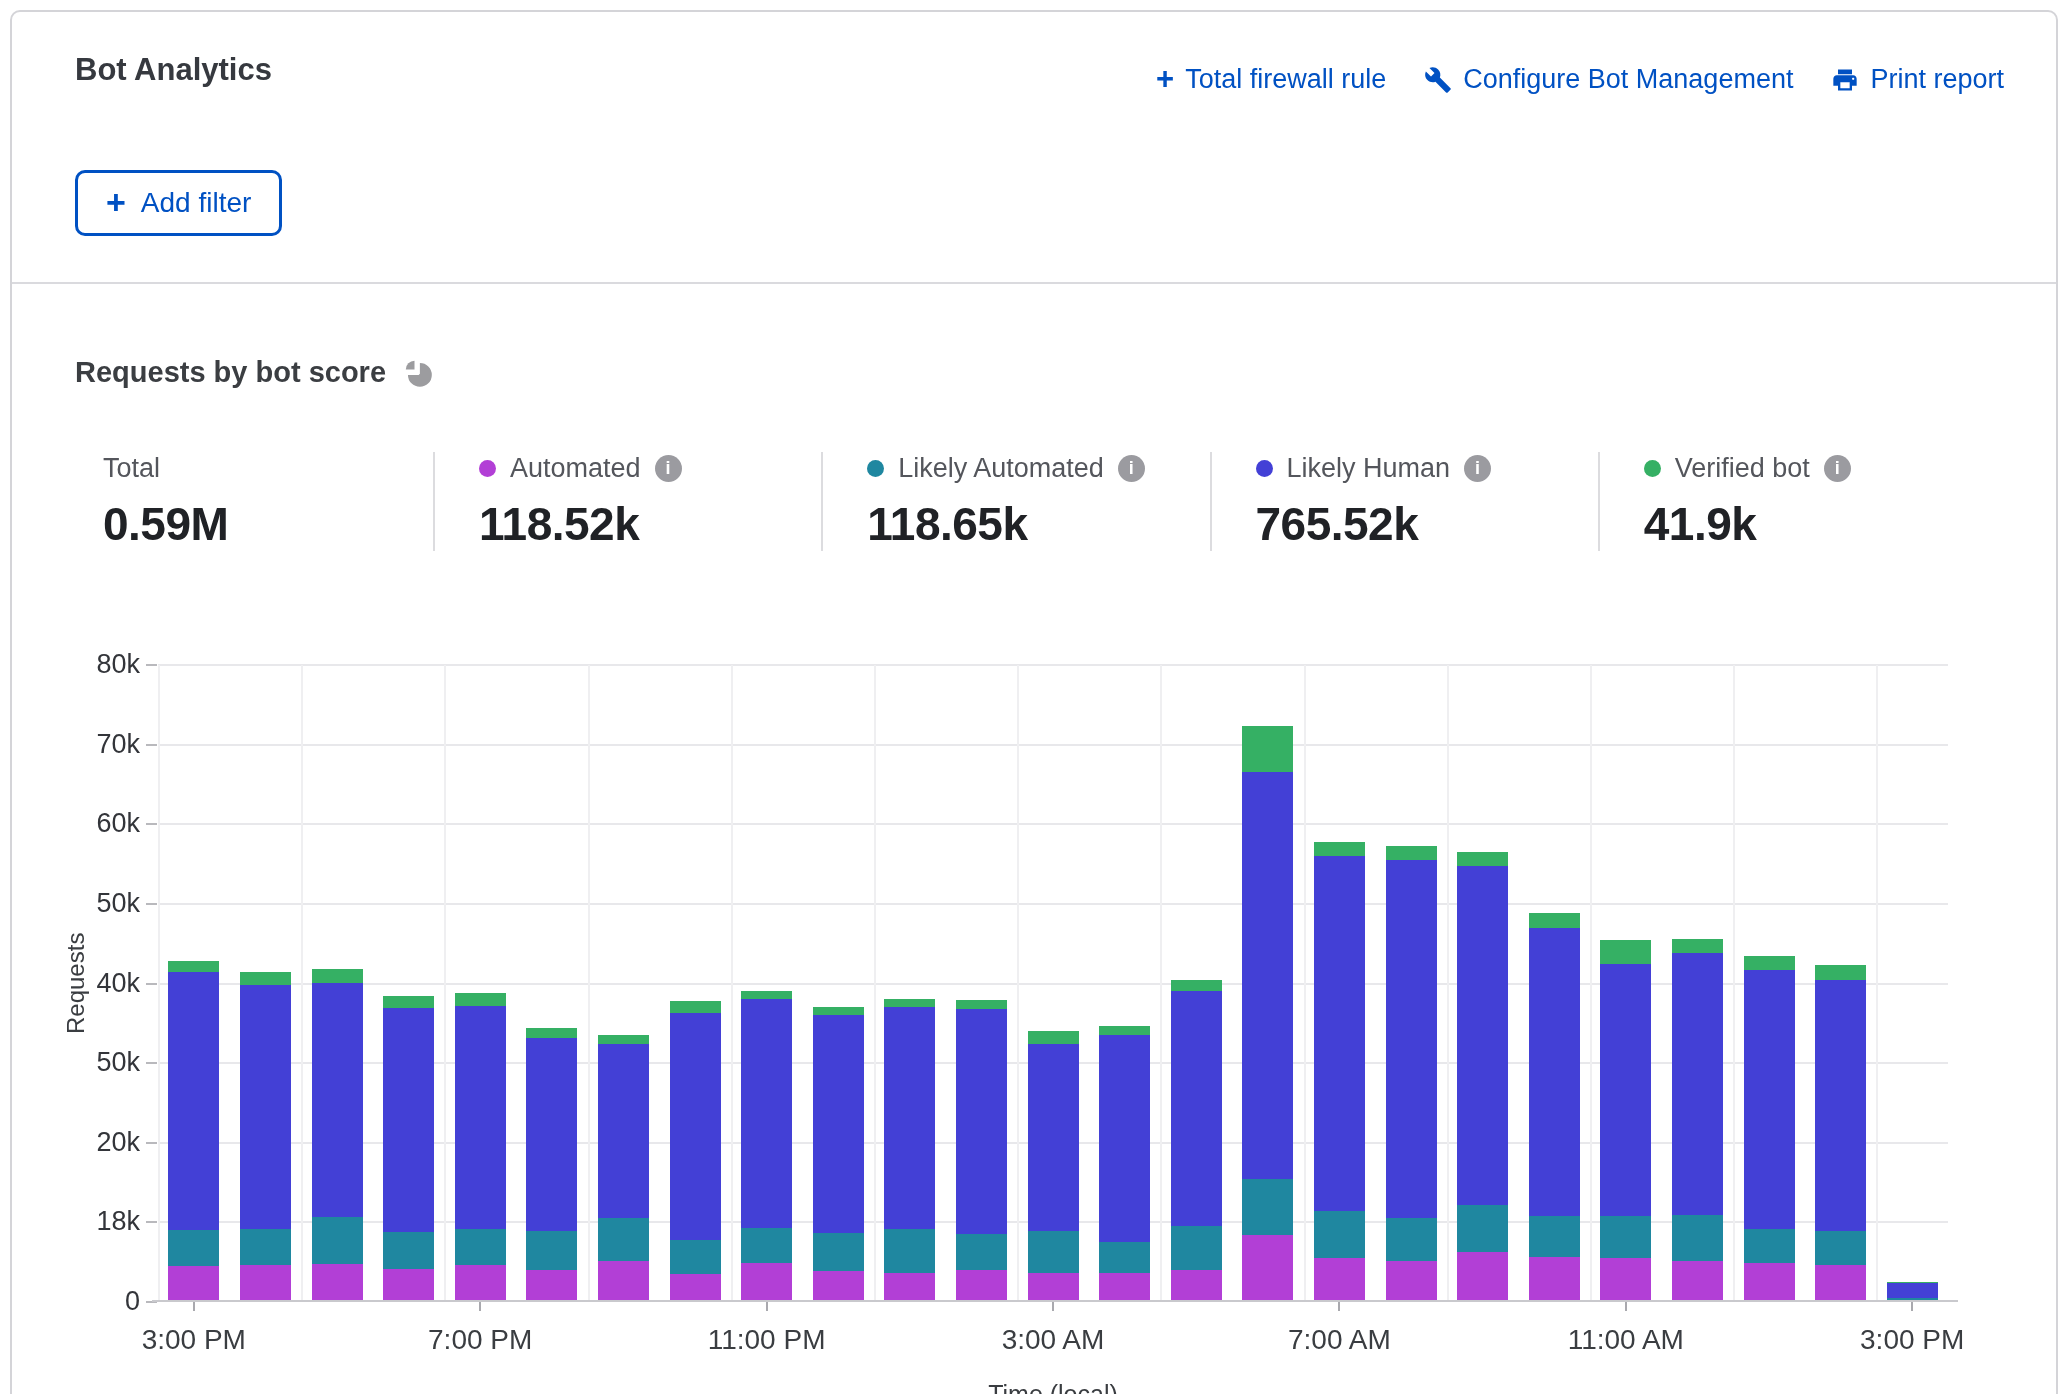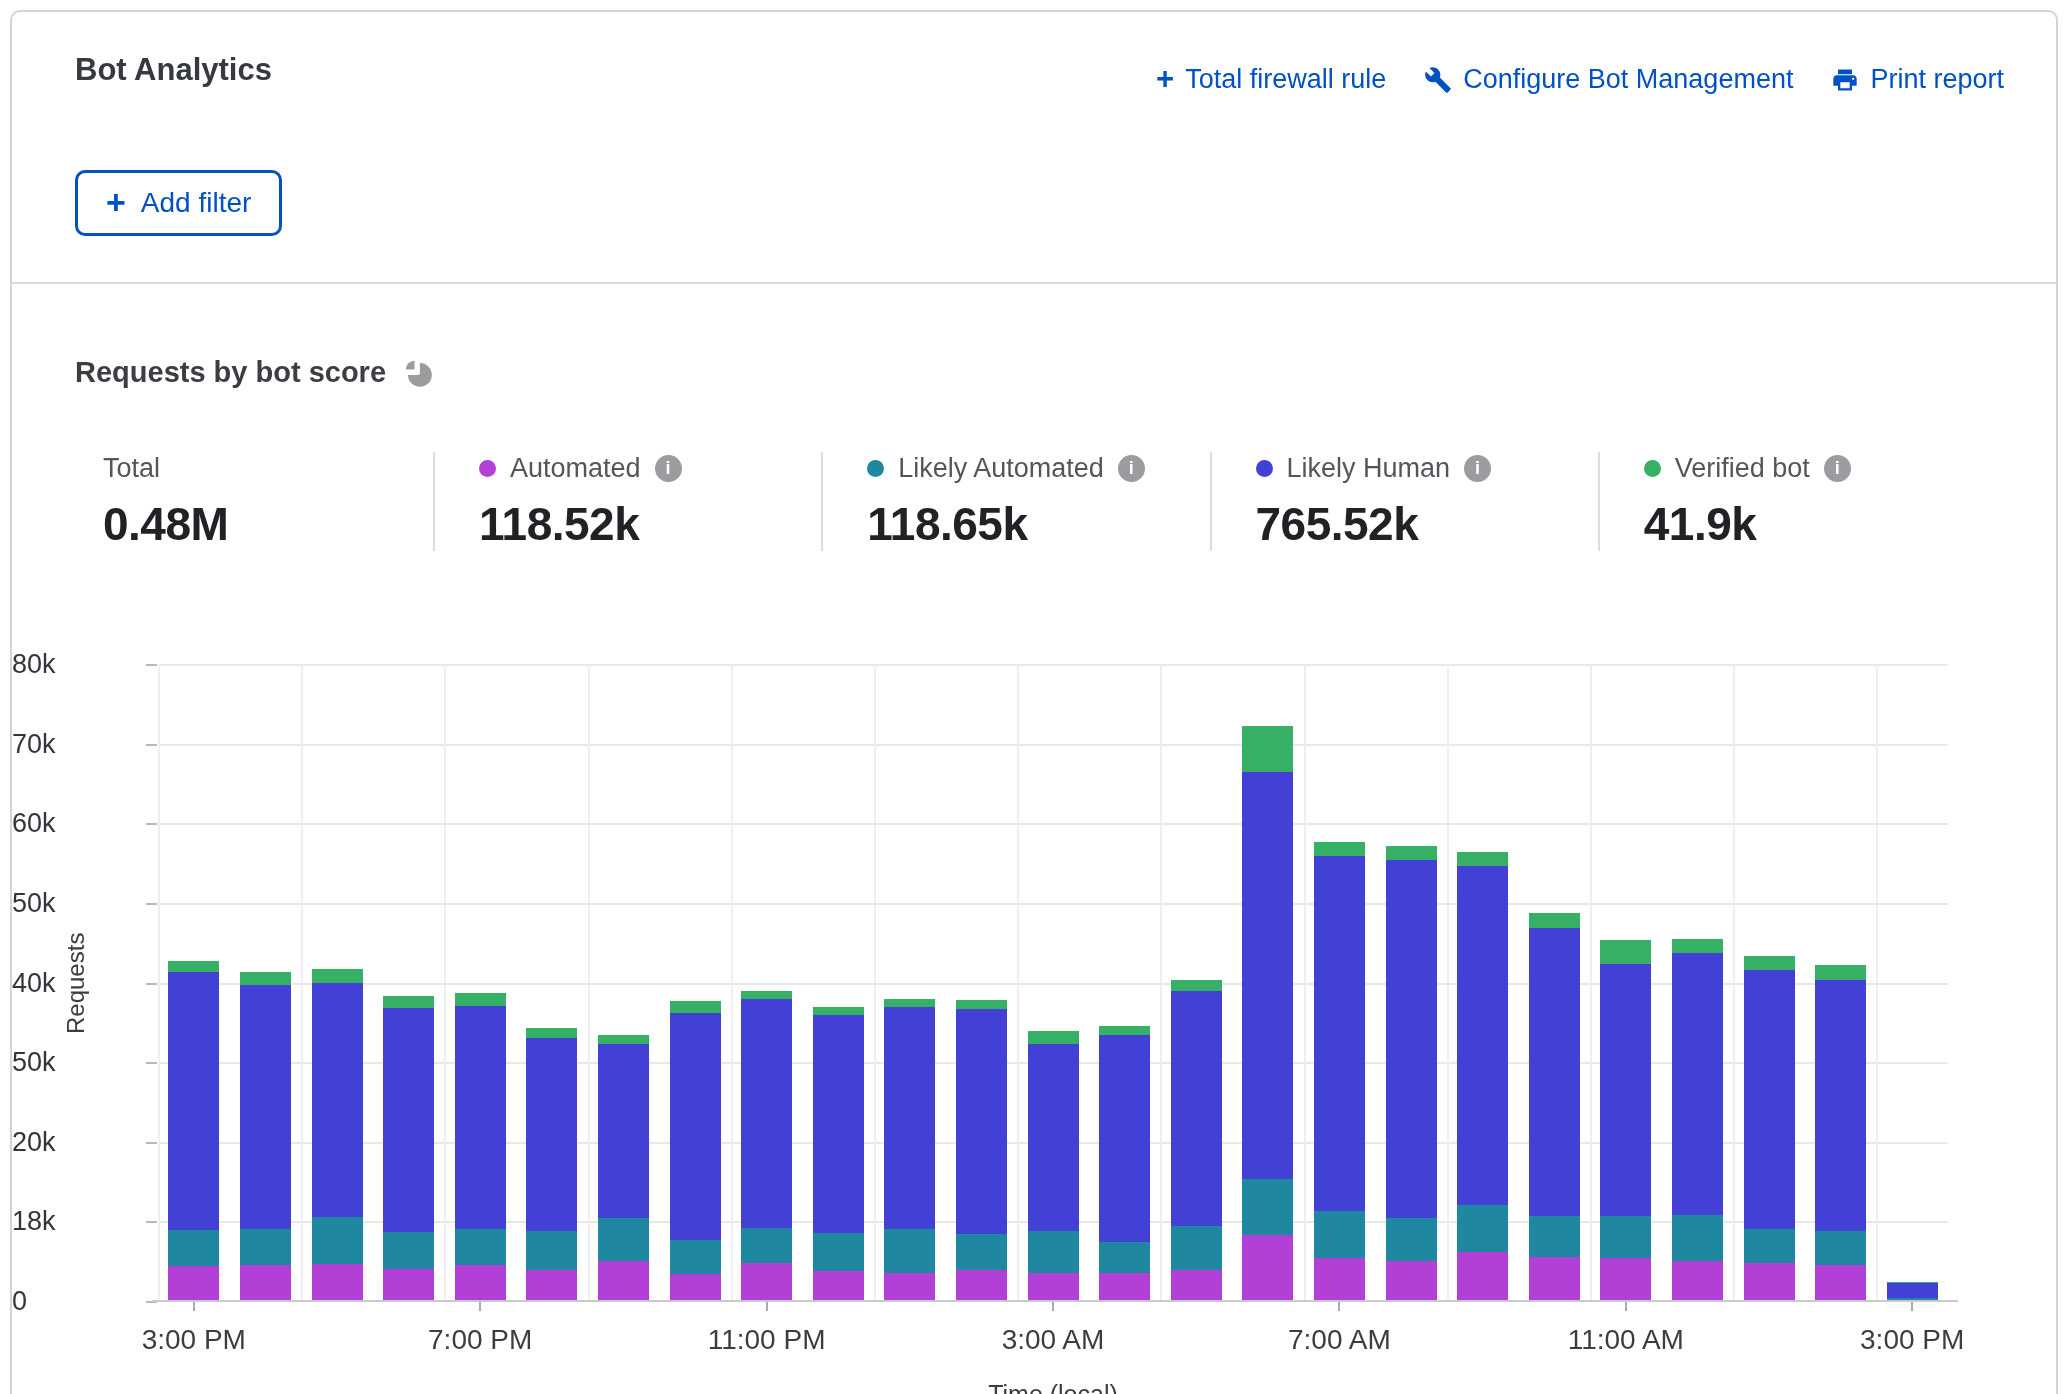--- a/index.html
+++ b/index.html
@@ -41,21 +41,21 @@
   .stat-col:first-child{flex:0 0 330px;border-left:none;padding-left:0;margin-left:28px;}
   .stat-head{display:flex;align-items:center;gap:14px;height:32px;}
   .dot{width:17px;height:17px;border-radius:50%;flex:0 0 auto;}
   .stat-label{font-size:27px;color:#54565c;}
   .info{width:27px;height:27px;border-radius:50%;background:#9b9ba0;color:#fff;font-size:18px;font-weight:700;
         display:flex;align-items:center;justify-content:center;flex:0 0 auto;}
   .stat-value{margin-top:13px;font-size:46px;font-weight:700;color:#202226;letter-spacing:-0.5px;}
   
   .chart{position:absolute;left:0;top:620px;width:2044px;height:880px;}
   .plot{position:absolute;left:146px;top:33px;width:1790px;height:637px;}
-  .ytick{position:absolute;left:0;width:128px;text-align:left;font-size:27px;color:#33353a;}
+  .ytick{position:absolute;left:0;width:128px;text-align:right;font-size:27px;color:#33353a;}
   .ytickmark{position:absolute;width:11px;height:2px;background:#b9b9bd;}
   .hgrid{position:absolute;left:146px;width:1790px;height:2px;background:#e8e8eb;}
   .vgrid{position:absolute;top:33px;height:637px;width:2px;background:#efeff1;}
   .xaxis{position:absolute;left:140px;top:668px;width:1806px;height:2px;background:#c9c9cd;z-index:3;}
   .xtickmark{position:absolute;top:670px;width:2px;height:9px;background:#a9a9ae;z-index:3;}
   .xtick{position:absolute;top:692px;width:200px;text-align:center;font-size:28px;color:#3a3d41;}
   .bar{position:absolute;bottom:0;display:flex;flex-direction:column-reverse;z-index:2;}
   .seg{width:100%;}
   .y-axis-title{
     position:absolute;left:50px;top:33px;height:637px;display:flex;align-items:center;justify-content:center;
@@ -103,21 +103,21 @@
       <path d="M14 13 L14 4 A10 10 0 1 1 4 14 L13 14 Z" transform="translate(1,1)" fill="#9c9c9f"></path>
       <path d="M10.5 10.5 L10.5 3.2 A7.3 7.3 0 0 0 3.2 10.5 Z" fill="#9c9c9f"></path>
     </svg>
   </div>
 
   <div class="stats" id="stats">
       <div class="stat-col">
         <div class="stat-head">
           <span class="stat-label">Total</span>
         </div>
-        <div class="stat-value">0.48M</div>
+        <div class="stat-value">0.59M</div>
       </div>
       <div class="stat-col">
         <div class="stat-head">
           <span class="dot" style="background: rgb(178, 63, 214);"></span>
           <span class="stat-label">Automated</span>
           <span class="info">i</span>
         </div>
         <div class="stat-value">118.52k</div>
       </div>
       <div class="stat-col">

